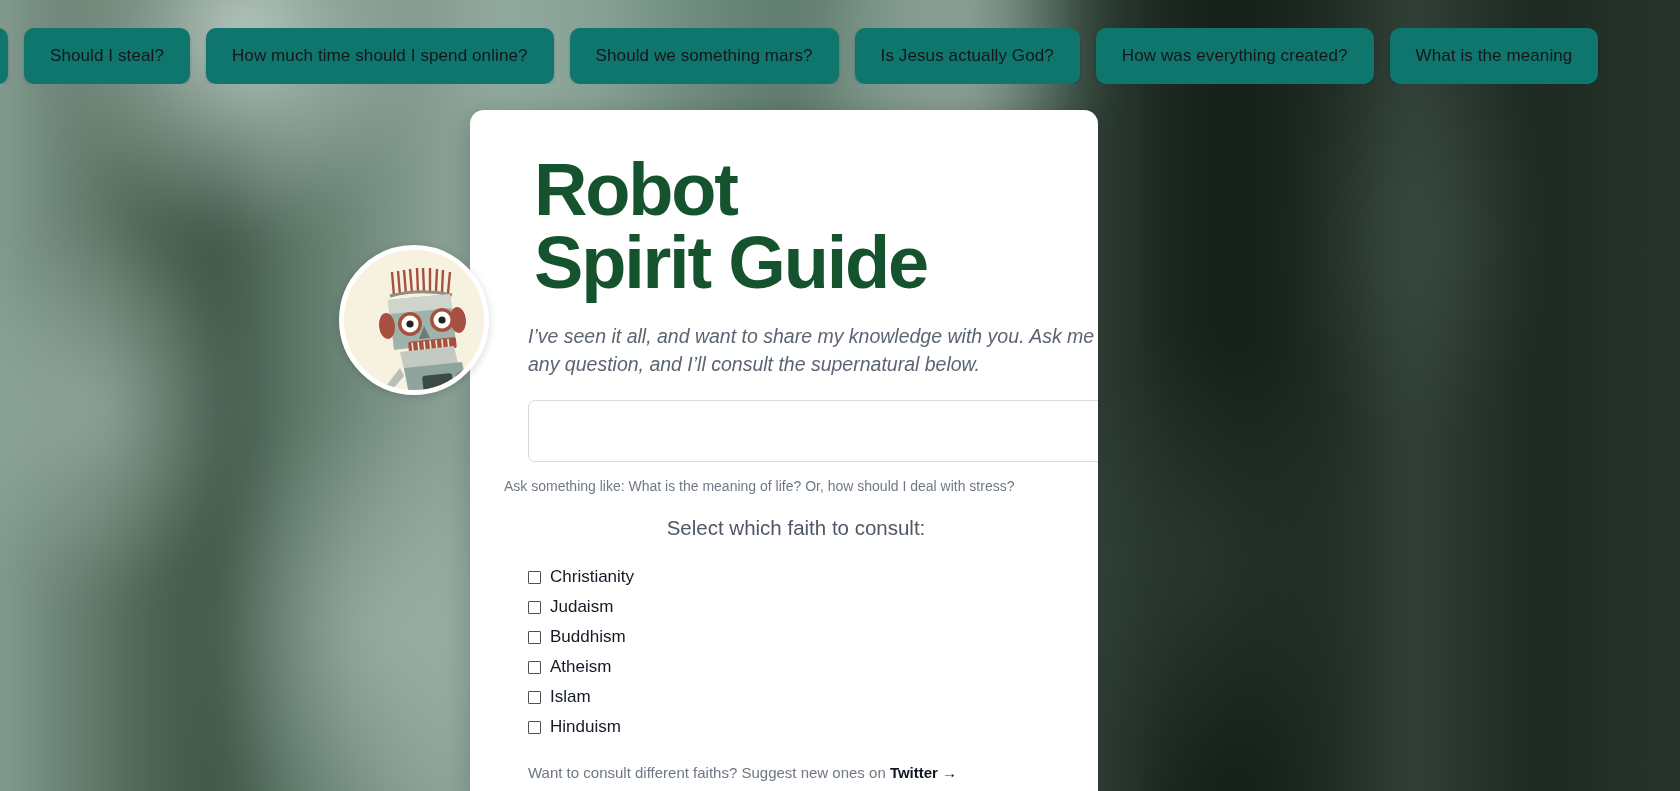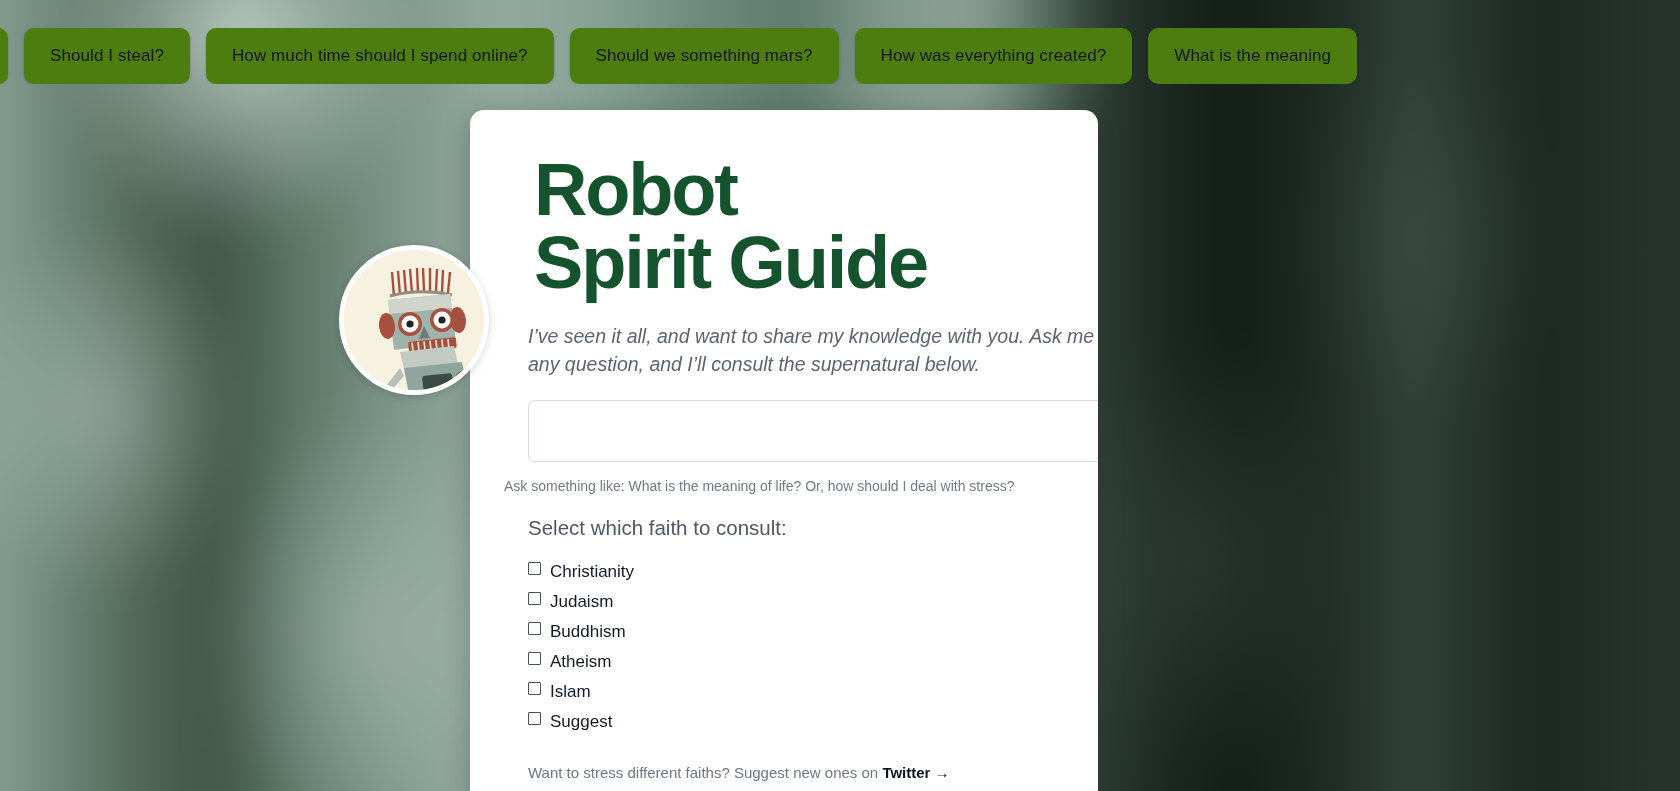--- a/index.html
+++ b/index.html
@@ -78,21 +78,21 @@
     height: 56px;
     display: flex;
     align-items: center;
     gap: 16px;
     padding-left: 0;
     white-space: nowrap;
     overflow: hidden;
   }
   .pill {
     flex: 0 0 auto;
-    background: #4d7c0f;
+    background: #0f766e;
     border-radius: 10px;
     height: 56px;
     display: flex;
     align-items: center;
     padding: 0 26px;
     font-size: 17px;
     color: #14161c;
     box-shadow: 0 1px 3px rgba(0,0,0,.20);
     cursor: pointer;
     letter-spacing: .1px;
@@ -155,30 +155,31 @@
     margin-top: 16px;
     font-size: 14px;
     color: #707a85;
   }
 
   #faith-heading {
     margin-top: 22px;
     margin-left: 24px;
     font-size: 20.5px;
     color: #4e5864;
+    text-align: center;
   }
 
   #faith-list {
     margin-top: 22px;
     margin-left: 24px;
     list-style: none;
   }
   .faith-row {
     display: flex;
-    align-items: flex-start;
+    align-items: center;
     height: 30px;
     font-size: 17px;
     color: #141a26;
     cursor: pointer;
   }
   .faith-box {
     width: 13px;
     height: 13px;
     border: 1px solid #4b5159;
     background: #fff;
@@ -221,20 +222,21 @@
 <div id="bg-wrap">
   <div id="bg-forest"></div>
   <div id="bg-shade"></div>
 </div>
 
 <div id="pill-bar">
     <div class="pill clipped-left"></div>
     <div class="pill">Should I steal?</div>
     <div class="pill">How much time should I spend online?</div>
     <div class="pill">Should we something mars?</div>
+    <div class="pill">Is Jesus actually God?</div>
     <div class="pill">How was everything created?</div>
     <div class="pill">What is the meaning</div>
   </div>
 
 <div id="card">
 
   <h1 id="title">
     <span class="line">Robot</span>
     <span class="line">Spirit Guide</span>
   </h1>
@@ -263,26 +265,26 @@
       <li class="faith-row">
         <span class="faith-box"></span>
         <span>Atheism</span>
       </li>
       <li class="faith-row">
         <span class="faith-box"></span>
         <span>Islam</span>
       </li>
       <li class="faith-row">
         <span class="faith-box"></span>
-        <span>Suggest</span>
+        <span>Hinduism</span>
       </li>
     </ul>
 
   <p id="footer-note">
-    <span>Want to stress different faiths? Suggest new ones on </span><a href="#">Twitter →</a>
+    <span>Want to consult different faiths? Suggest new ones on </span><a href="#">Twitter →</a>
   </p>
 </div>
 
 <div id="avatar">
   <span>
     <svg width="150" height="150" viewBox="0 0 150 150" xmlns="http://www.w3.org/2000/svg">
       <rect width="150" height="150" fill="#f7f1df"></rect>
 
       <g stroke="#a8503f" stroke-width="2.4" fill="none">
         <path d="M50 46 L48 22"></path>

